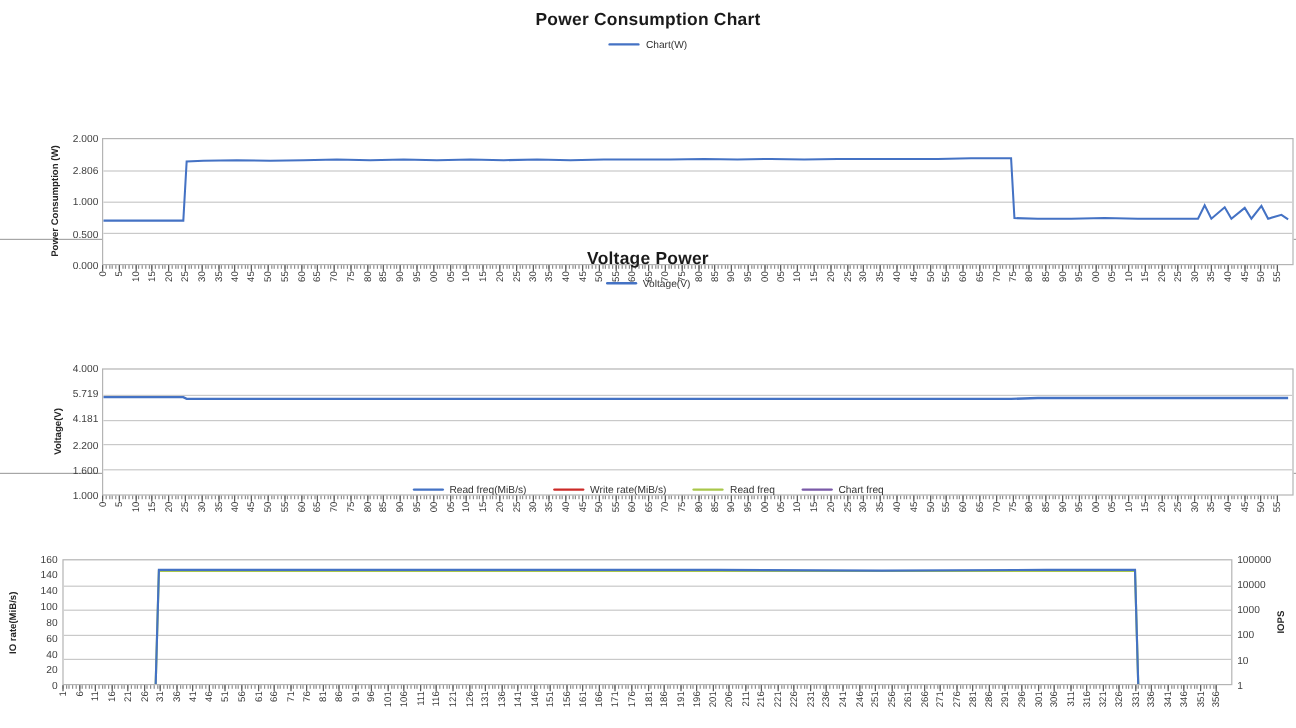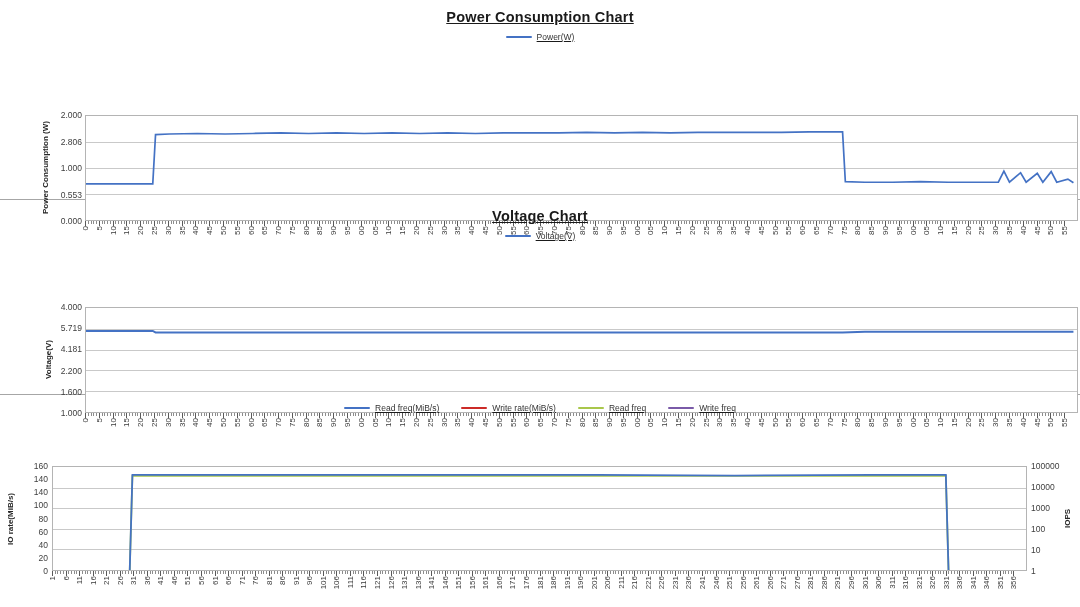--- a/index.html
+++ b/index.html
@@ -1,21 +1,21 @@
 <!DOCTYPE html>
 <html><head>
 <meta charset="utf-8">
 <style>
   html,body{margin:0;padding:0;}
   body{
     width:1080px;height:607px;background:#ffffff;
     font-family:"Liberation Sans",sans-serif;color:#1a1a1a;
     overflow:hidden;
   }
-  .panel{position:relative;width:1080px;box-sizing:border-box;text-decoration:underline;}
+  .panel{position:relative;width:1080px;box-sizing:border-box;}
   .panel-sep{height:1px;background:#a6a6a6;width:1080px;}
   .chart-title{
     text-align:center;font-weight:bold;letter-spacing:.2px;
   }
   .legend{
     display:flex;justify-content:center;align-items:center;gap:22px;
   }
   .legend-item{display:flex;align-items:center;gap:5px;font-size:8.5px;color:#333;}
   .legend-swatch{display:inline-block;width:26px;height:2.6px;border-radius:1px;}
   .plot-wrap{position:relative;}
@@ -42,28 +42,28 @@
   }
 </style>
 </head>
 <body>
 
 <div class="panel" id="panel-power" style="height:199px;">
   <div class="chart-title" style="font-size:14.5px;padding-top:9px;">Power Consumption Chart</div>
   <div class="legend" style="margin-top:7px;">
     <div class="legend-item">
       <span class="legend-swatch" style="background:#4472c4;"></span>
-      <span>Power(W)</span>
+      <span>Chart(W)</span>
     </div>
   </div>
   <div class="plot-wrap">
     <div class="axis-title-y" style="left:41px;top:73px;height:106px;">Power Consumption (W)</div>
     <div class="ylabels" id="pw-ylabels" style="left:0;top:0;width:82px;">
         <div class="ylabel" style="top: 179px;">0.000</div>
-        <div class="ylabel" style="top: 152.5px;">0.553</div>
+        <div class="ylabel" style="top: 152.5px;">0.500</div>
         <div class="ylabel" style="top: 126px;">1.000</div>
         <div class="ylabel" style="top: 99.5px;">2.806</div>
         <div class="ylabel" style="top: 73px;">2.000</div>
       </div>
     <div class="plot" id="pw-plot" style="left:85px;top:73px;width:993px;height:106px;">
         <div class="gridline" style="top: 78px;"></div>
         <div class="gridline" style="top: 52px;"></div>
         <div class="gridline" style="top: 26px;"></div>
         <svg class="series-svg" width="993" height="106">
           <path d="M0.00 67.84 L13.91 67.84 L27.82 67.84 L41.72 67.84 L55.63 67.84 L66.76 67.84 L69.54 18.55 L83.45 18.02 L111.26 17.49 L139.08 18.02 L166.89 17.49 L194.71 16.96 L222.52 17.49 L250.34 16.96 L278.15 17.49 L305.97 16.96 L333.78 17.49 L361.60 16.96 L389.41 17.49 L417.23 16.96 L445.04 16.96 L472.86 16.96 L500.67 16.43 L528.49 16.96 L556.30 16.43 L584.12 16.96 L611.93 16.43 L639.75 16.43 L667.56 16.43 L695.38 16.43 L723.19 15.90 L751.01 15.90 L756.57 15.90 L759.35 65.72 L778.82 66.25 L806.64 66.25 L834.45 65.72 L862.27 66.25 L890.08 66.25 L912.34 66.25 L917.90 55.12 L923.46 66.25 L934.59 56.71 L940.15 66.25 L951.28 57.24 L956.84 66.25 L965.18 55.65 L970.75 66.25 L981.87 63.07 L987.44 66.78" fill="none" stroke="#4472c4" stroke-width="1.7" stroke-linejoin="miter"></path>
@@ -571,21 +571,21 @@
         <div class="xlabel" style="left: 933.833px; top: 0px;">40</div>
         <div class="xlabel" style="left: 947.625px; top: 0px;">45</div>
         <div class="xlabel" style="left: 961.417px; top: 0px;">50</div>
         <div class="xlabel" style="left: 975.208px; top: 0px;">55</div>
       </div>
   </div>
 </div>
 <div class="panel-sep"></div>
 
 <div class="panel" id="panel-voltage" style="height:194px;">
-  <div class="chart-title" style="font-size:14.5px;padding-top:8px;">Voltage Chart</div>
+  <div class="chart-title" style="font-size:14.5px;padding-top:8px;">Voltage Power</div>
   <div class="legend" style="margin-top:7px;">
     <div class="legend-item">
       <span class="legend-swatch" style="background:#4472c4;"></span>
       <span>Voltage(V)</span>
     </div>
   </div>
   <div class="plot-wrap">
     <div class="axis-title-y" style="left:44px;top:66px;height:106px;">Voltage(V)</div>
     <div class="ylabels" id="vt-ylabels" style="left:0;top:0;width:82px;">
         <div class="ylabel" style="top: 172px;">1.000</div>
@@ -1121,21 +1121,21 @@
     <div class="legend-item">
       <span class="legend-swatch" style="background:#cc2b28;"></span>
       <span>Write rate(MiB/s)</span>
     </div>
     <div class="legend-item">
       <span class="legend-swatch" style="background:#a9c74b;"></span>
       <span>Read freq</span>
     </div>
     <div class="legend-item">
       <span class="legend-swatch" style="background:#7a5aa8;"></span>
-      <span>Write freq</span>
+      <span>Chart freq</span>
     </div>
   </div>
   <div class="plot-wrap">
     <div class="axis-title-y" style="left:6px;top:53px;height:105px;">IO rate(MiB/s)</div>
     <div class="ylabels" id="io-ylabels" style="left:0;top:0;width:48px;">
         <div class="ylabel" style="top: 158px;">0</div>
         <div class="ylabel" style="top: 144.875px;">20</div>
         <div class="ylabel" style="top: 131.75px;">40</div>
         <div class="ylabel" style="top: 118.625px;">60</div>
         <div class="ylabel" style="top: 105.5px;">80</div>

